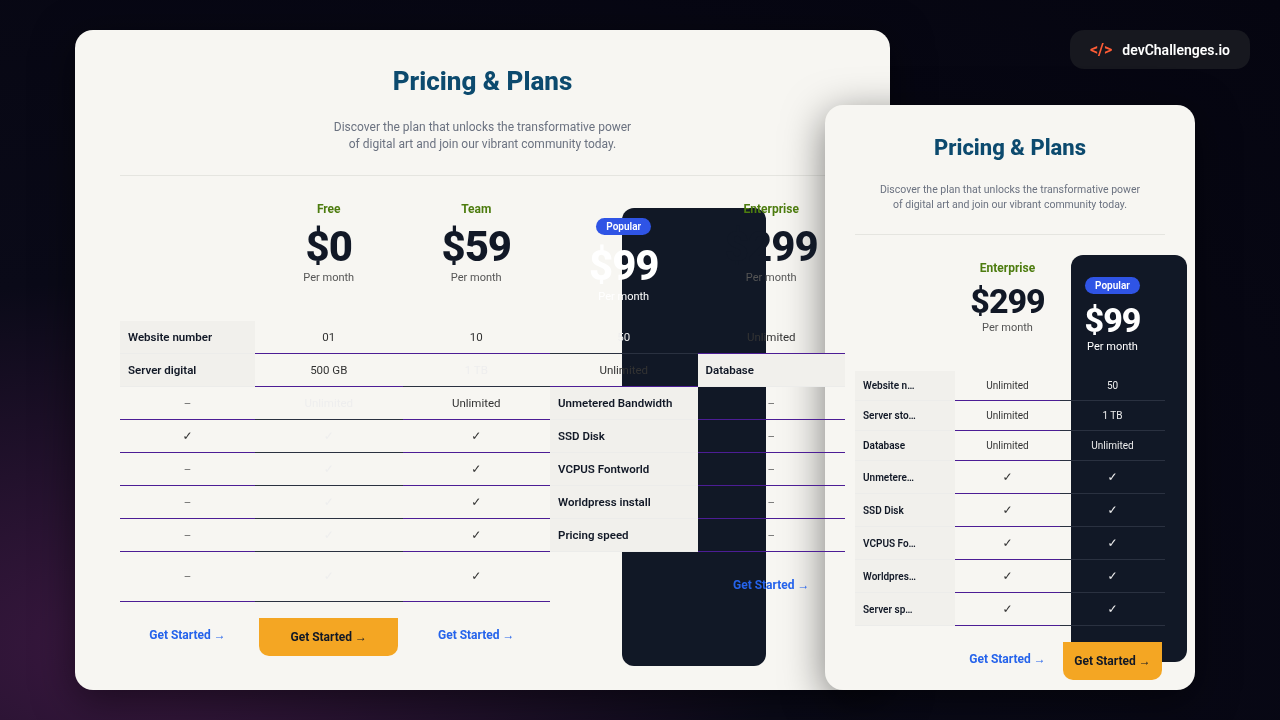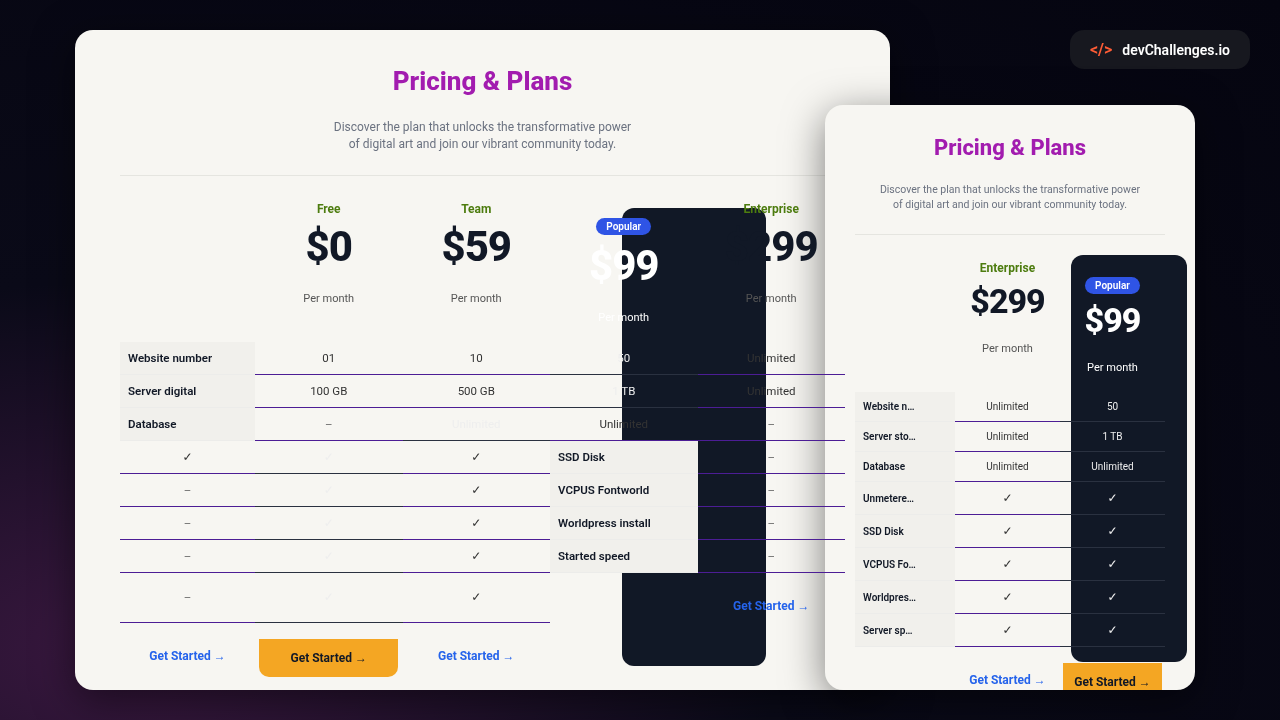--- a/index.html
+++ b/index.html
@@ -21,21 +21,21 @@
   }
   .card {
     position: absolute; background: #f7f6f2; border-radius: 18px;
     box-shadow: 0 10px 40px rgba(0,0,0,0.5);
     overflow: hidden;
   }
   .card-large { left: 75px; top: 30px; width: 815px; height: 660px; padding: 36px 45px 40px; }
   .card-small { left: 825px; top: 105px; width: 370px; height: 585px; padding: 30px 30px 36px; }
 
   .hdr { text-align: center; margin-bottom: 22px; }
-  .hdr h1 { color: #a21caf; font-weight: 800; }
+  .hdr h1 { color: #0c4a6e; font-weight: 800; }
   .card-large .hdr h1 { font-size: 26px; }
   .card-small .hdr h1 { font-size: 22px; }
   .hdr p { color: #6b7280; margin-top: 23px; line-height: 1.4; }
   .card-large .hdr p { font-size: 12px; }
   .card-small .hdr p { font-size: 10.5px; }
 
   .divider { height: 1px; background: #e5e5e0; margin: 0 0 20px; }
 
   .grid { display: grid; }
   .card-large .grid { grid-template-columns: 135px repeat(4, 1fr); }
@@ -45,21 +45,21 @@
   .plan-name { font-size: 12px; font-weight: 700; color: #4d7c0f; margin-bottom: 6px; }
   .popular-pill {
     display: inline-block; background: #2f54e5; color: #fff;
     font-size: 10px; font-weight: 600; padding: 3px 10px; border-radius: 10px;
     margin-bottom: 6px;
     margin-top: 16px;
   }
   .price { font-weight: 800; color: #111826; letter-spacing: -1px; }
   .card-large .price { font-size: 42px; }
   .card-small .price { font-size: 34px; }
-  .per { font-size: 11px; color: #555; margin-top: 21px; }
+  .per { font-size: 11px; color: #555; margin-top: 0; }
   .col-head.dark .per, .col-head.dark .price { color: #fff; }
   .col-head.dark { color: #fff; }
 
   .row-label {
     font-size: 11.5px; color: #111826; font-weight: 600;
     padding: 9px 8px; display: flex; align-items: center;
     white-space: nowrap; overflow: hidden; text-overflow: ellipsis;
     border-bottom: 1px solid #ececea; background: #f1f0ec;
   }
   .card-small .row-label { font-size: 10px; }
@@ -128,48 +128,48 @@
         <div class="plan-name">Enterprise</div>
         <div class="price">$299</div>
         <div class="per">Per month</div>
       </div>
       <div class="row-label">Website number</div>
       <div class="cell">01</div>
       <div class="cell">10</div>
       <div class="cell dark">50</div>
       <div class="cell">Unlimited</div>
       <div class="row-label">Server digital</div>
-      <div class="cell">100 GB</div>
       <div class="cell">500 GB</div>
       <div class="cell dark">1 TB</div>
       <div class="cell">Unlimited</div>
       <div class="row-label">Database</div>
       <div class="cell dash"></div>
       <div class="cell dark">Unlimited</div>
       <div class="cell">Unlimited</div>
+      <div class="row-label">Unmetered Bandwidth</div>
       <div class="cell dash"></div>
       <div class="cell check"></div>
       <div class="cell dark check"></div>
       <div class="cell check"></div>
       <div class="row-label">SSD Disk</div>
       <div class="cell dash"></div>
       <div class="cell dash"></div>
       <div class="cell dark check"></div>
       <div class="cell check"></div>
       <div class="row-label">VCPUS Fontworld</div>
       <div class="cell dash"></div>
       <div class="cell dash"></div>
       <div class="cell dark check"></div>
       <div class="cell check"></div>
       <div class="row-label">Worldpress install</div>
       <div class="cell dash"></div>
       <div class="cell dash"></div>
       <div class="cell dark check"></div>
       <div class="cell check"></div>
-      <div class="row-label">Started speed</div>
+      <div class="row-label">Pricing speed</div>
       <div class="cell dash"></div>
       <div class="cell dash"></div>
       <div class="cell dark check"></div>
       <div class="cell check"></div>
       <div class="label-spacer"></div>
       <div class="cta-row"><div class="cta arrow">Get Started</div></div>
       <div class="cta-row"><div class="cta arrow">Get Started</div></div>
       <div class="cta-row"><div class="cta arrow dark-btn">Get Started</div></div>
       <div class="cta-row"><div class="cta arrow">Get Started</div></div>
     </div>

